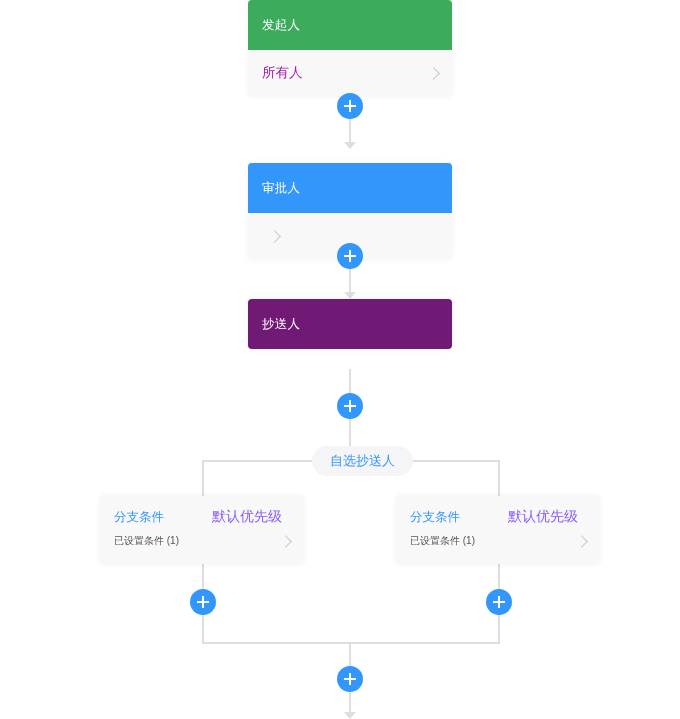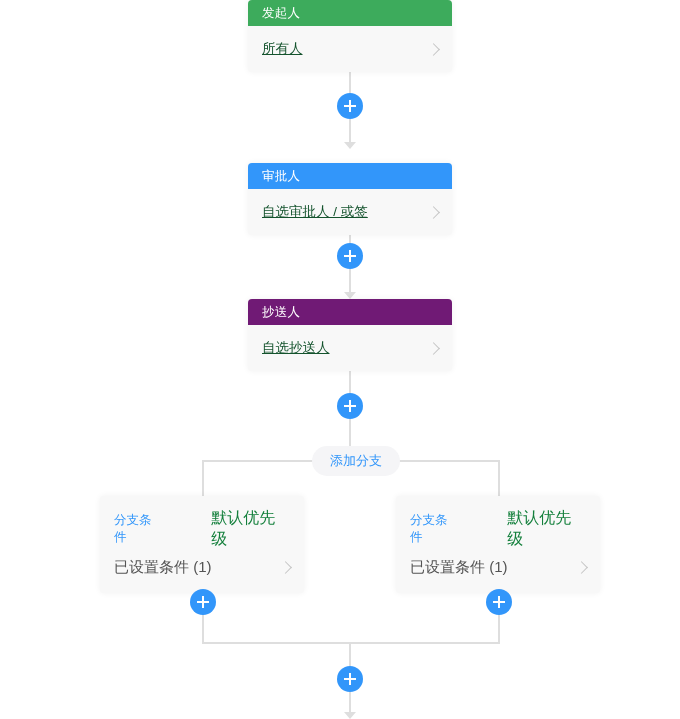--- a/index.html
+++ b/index.html
@@ -72,44 +72,43 @@
     border-radius: 4px;
     overflow: hidden;
     background: #f8f8f8;
     box-shadow: 0 0 6px 0 rgba(0, 0, 0, 0.06);
     cursor: pointer;
     z-index: 4;
   }
   .node-header {
     height: 24px;
     line-height: 24px;
-    padding: 1px 14px;
+    padding: 13px 14px;
     font-size: 12.5px;
     color: #ffffff;
     letter-spacing: 0.3px;
   }
   .node-header.initiator { background: #3dab5c; }
   .node-header.approver  { background: #3296fa; }
   .node-header.cc        { background: #701a75; }
 
   .node-body {
     height: 46px;
     display: flex;
     align-items: center;
     padding: 0 14px;
     background: #f8f8f8;
   }
   .node-body-text {
     flex: 1;
     font-size: 13.5px;
-    color: #14532d;
+    color: #a21caf;
     white-space: nowrap;
     overflow: hidden;
     text-overflow: ellipsis;
-    text-decoration: underline;
   }
 
   
   .chevron {
     width: 8px;
     height: 8px;
     border-top: 1.6px solid #c5c5c5;
     border-right: 1.6px solid #c5c5c5;
     transform: rotate(45deg);
     margin-left: 8px;
@@ -147,31 +146,31 @@
     align-items: center;
     justify-content: flex-start;
     padding: 12px 14px 2px 14px;
     gap: 48px;
   }
   .branch-title {
     font-size: 12.5px;
     color: #3296fa;
   }
   .branch-priority {
-    font-size: 16px;
-    color: #15803d;
+    font-size: 14px;
+    color: #8b5cf6;
   }
   .branch-body {
     display: flex;
     align-items: center;
     padding: 6px 14px 16px 14px;
   }
   .branch-body-text {
     flex: 1;
-    font-size: 15px;
+    font-size: 10px;
     color: #545454;
     white-space: nowrap;
   }
 </style>
 </head>
 <body>
 
 <div class="vline" style="left:349px; top:70px; height:23px;"></div>
 
 <div class="vline" style="left:349px; top:119px; height:24px;"></div>
@@ -203,34 +202,29 @@
   <div class="node-header initiator">发起人</div>
   <div class="node-body">
     <span class="node-body-text">所有人</span>
     <span class="chevron"></span>
   </div>
 </div>
 
 <div class="node" style="left:248px; top:163px;">
   <div class="node-header approver">审批人</div>
   <div class="node-body">
-    <span class="node-body-text">自选审批人 / 或签</span>
     <span class="chevron"></span>
   </div>
 </div>
 
 <div class="node" style="left:248px; top:299px;">
   <div class="node-header cc">抄送人</div>
-  <div class="node-body">
-    <span class="node-body-text">自选抄送人</span>
-    <span class="chevron"></span>
-  </div>
-</div>
-
-<div class="add-branch" style="left:312px; top:446px;">添加分支</div>
+</div>
+
+<div class="add-branch" style="left:312px; top:446px;">自选抄送人</div>
 
 <div class="branch-card" style="left:100px; top:496px;">
   <div class="branch-head">
     <span class="branch-title">分支条件</span>
     <span class="branch-priority">默认优先级</span>
   </div>
   <div class="branch-body">
     <span class="branch-body-text">已设置条件 (1)</span>
     <span class="chevron"></span>
   </div>

